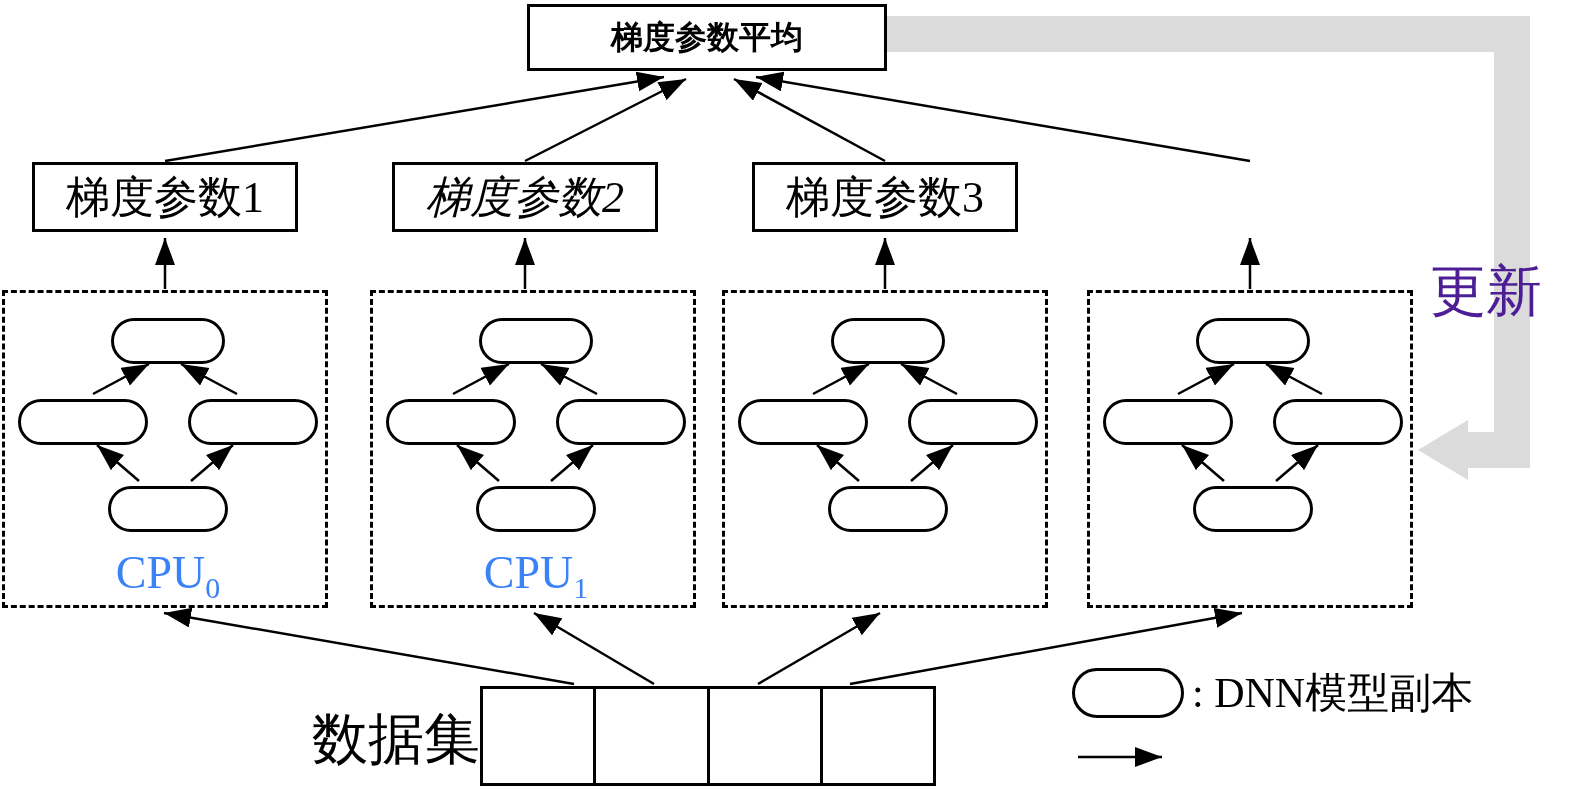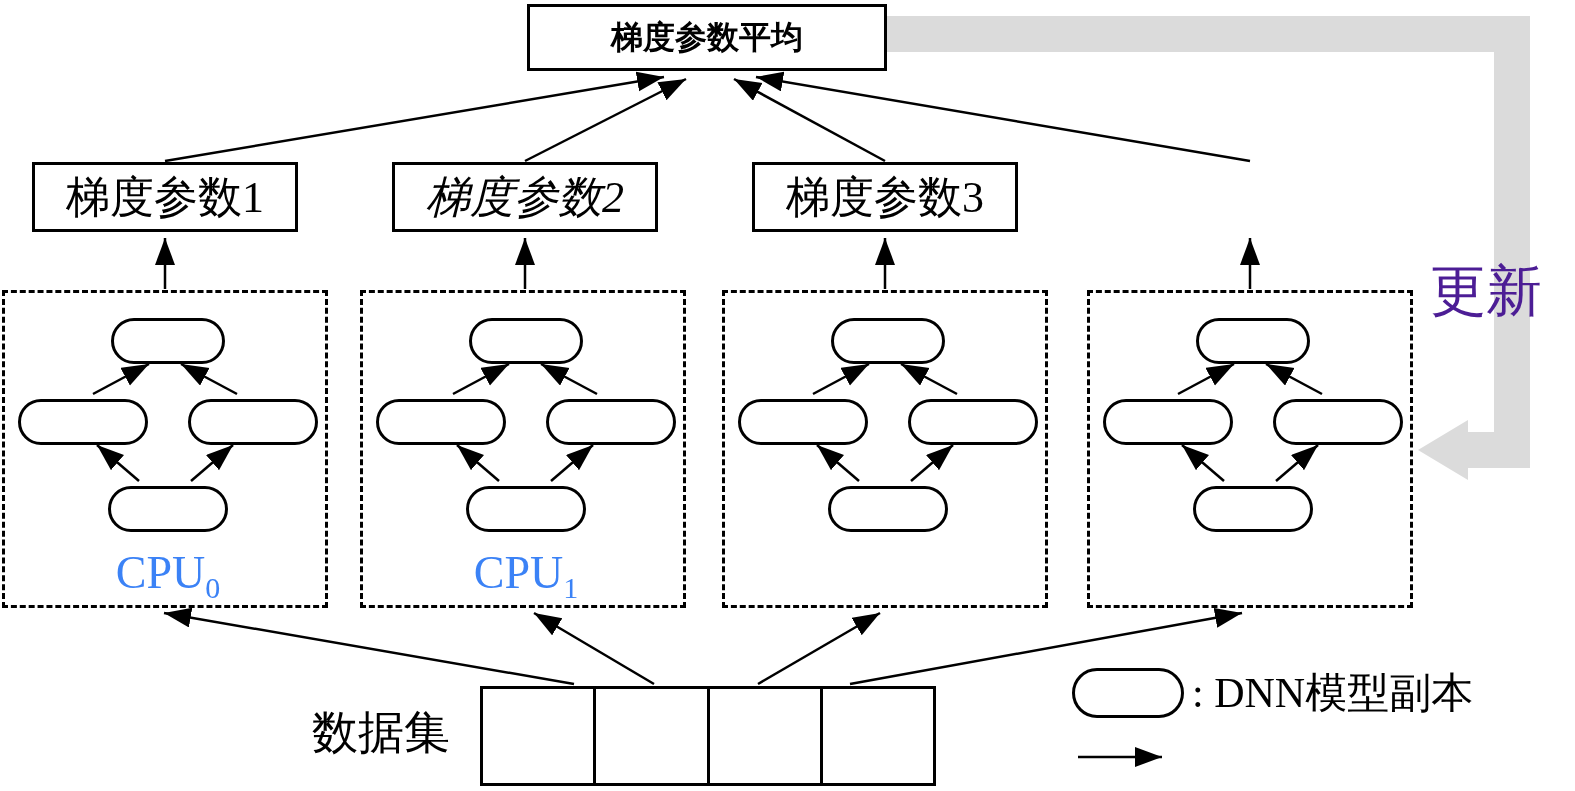--- a/index.html
+++ b/index.html
@@ -19,41 +19,41 @@
     display:flex;align-items:center;justify-content:center;
     text-align:center;
   }
   .top-box{left:527px;top:4px;width:360px;height:67px;font-size:32px;font-weight:bold;}
   .grad-box{top:162px;width:266px;height:70px;font-size:44px;}
   .grad-1{left:32px;} .grad-2{left:392px;font-style:italic;} .grad-3{left:752px;} .grad-4{left:1117px;}
   .cpu-box{
     position:absolute;top:290px;width:326px;height:318px;
     box-sizing:border-box;border:3px dashed #000;background:transparent;
   }
-  .cpu-0{left:2px;} .cpu-1{left:360px;} .cpu-2{left:722px;} .cpu-3{left:1087px;}
+  .cpu-0{left:2px;} .cpu-1{left:370px;} .cpu-2{left:722px;} .cpu-3{left:1087px;}
   .node{
     position:absolute;box-sizing:border-box;
     border:3px solid #000;border-radius:23px;background:#fff;
   }
   .node.top{width:114px;height:46px;top:25px;left:106px;}
   .node.midl{width:130px;height:46px;top:106px;left:13px;}
   .node.midr{width:130px;height:46px;top:106px;left:183px;}
   .node.bot{width:120px;height:46px;top:193px;left:103px;}
   .cpu-label{
     position:absolute;top:253px;left:0;width:326px;
     text-align:center;font-size:46px;color:#3b82f6;
   }
   .cpu-label sub{font-size:30px;line-height:0;}
   .update-label{
     position:absolute;left:1430px;top:210px;
     font-size:56px;color:#4c1d95;white-space:nowrap;margin-top:44px;
   }
   .dataset-label{
     position:absolute;left:312px;top:702px;
-    font-size:46px;color:#000;white-space:nowrap;text-align:center;
+    font-size:56px;color:#000;white-space:nowrap;text-align:center;
   }
   .dataset-box{
     position:absolute;left:480px;top:686px;width:456px;height:100px;
     box-sizing:border-box;border:3px solid #000;background:#fff;
     display:flex;
   }
   .dataset-cell{flex:1;border-right:3px solid #000;}
   .dataset-cell:last-child{border-right:none;}
   .legend-node{
     position:absolute;left:1072px;top:668px;width:112px;height:50px;

